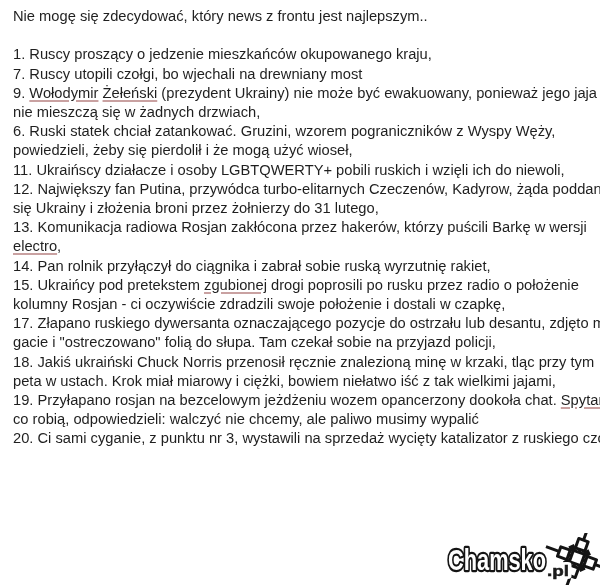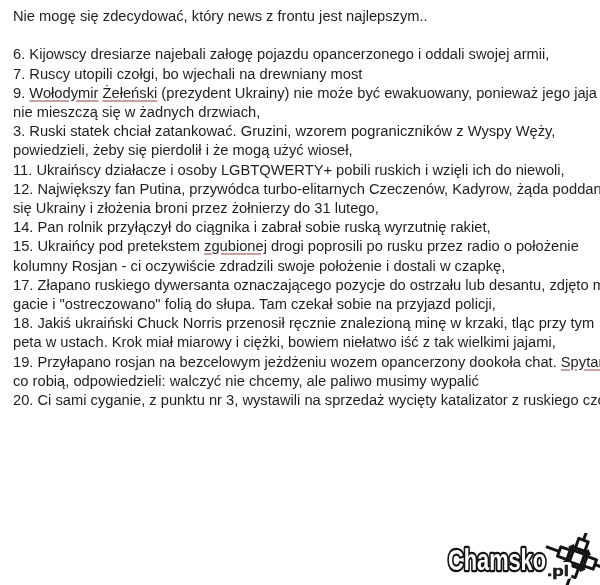--- a/index.html
+++ b/index.html
@@ -44,29 +44,31 @@
   .tld{font-family:"Liberation Sans",sans-serif;font-weight:bold;font-size:15px;}
   .tld.halo{fill:none;stroke:#ffffff;stroke-width:6;stroke-linejoin:round;}
   .tld.main{fill:#1b1b1b;stroke:#1b1b1b;stroke-width:0.5;}
 </style>
 </head>
 <body>
 
 <div class="page">
   <p class="title">Nie mogę się zdecydować, który news z frontu jest najlepszym..</p>
   <div id="news-list">
-      <div class="item">6. Kijowscy dresiarze najebali załogę pojazdu opancerzonego i oddali swojej armii,</div>
+      <div class="item">1. Ruscy proszący o jedzenie mieszkańców okupowanego kraju,</div>
       <div class="item">7. Ruscy utopili czołgi, bo wjechali na drewniany most</div>
       <div class="item">9. <span class="sc">Wołodymir</span> <span class="sc">Żełeński</span> (prezydent Ukrainy) nie może być ewakuowany, ponieważ jego jaja
 nie mieszczą się w żadnych drzwiach,</div>
-      <div class="item">3. Ruski statek chciał zatankować. Gruzini, wzorem pograniczników z Wyspy Węży,
+      <div class="item">6. Ruski statek chciał zatankować. Gruzini, wzorem pograniczników z Wyspy Węży,
 powiedzieli, żeby się pierdolił i że mogą użyć wioseł,</div>
       <div class="item">11. Ukraińscy działacze i osoby LGBTQWERTY+ pobili ruskich i wzięli ich do niewoli,</div>
       <div class="item">12. Największy fan Putina, przywódca turbo-elitarnych Czeczenów, Kadyrow, żąda poddania
 się Ukrainy i złożenia broni przez żołnierzy do 31 lutego,</div>
+      <div class="item">13. Komunikacja radiowa Rosjan zakłócona przez hakerów, którzy puścili Barkę w wersji
+<span class="sc">electro</span>,</div>
       <div class="item">14. Pan rolnik przyłączył do ciągnika i zabrał sobie ruską wyrzutnię rakiet,</div>
       <div class="item">15. Ukraińcy pod pretekstem <span class="sc">zgubionej</span> drogi poprosili po rusku przez radio o położenie
 kolumny Rosjan - ci oczywiście zdradzili swoje położenie i dostali w czapkę,</div>
       <div class="item">17. Złapano ruskiego dywersanta oznaczającego pozycje do ostrzału lub desantu, zdjęto mu
 gacie i "ostreczowano" folią do słupa. Tam czekał sobie na przyjazd policji,</div>
       <div class="item">18. Jakiś ukraiński Chuck Norris przenosił ręcznie znalezioną minę w krzaki, tląc przy tym
 peta w ustach. Krok miał miarowy i ciężki, bowiem niełatwo iść z tak wielkimi jajami,</div>
       <div class="item">19. Przyłapano rosjan na bezcelowym jeżdżeniu wozem opancerzony dookoła chat. <span class="sc">Spytani,</span>
 co robią, odpowiedzieli: walczyć nie chcemy, ale paliwo musimy wypalić</div>
       <div class="item">20. Ci sami cyganie, z punktu nr 3, wystawili na sprzedaż wycięty katalizator z ruskiego czołgu</div>

